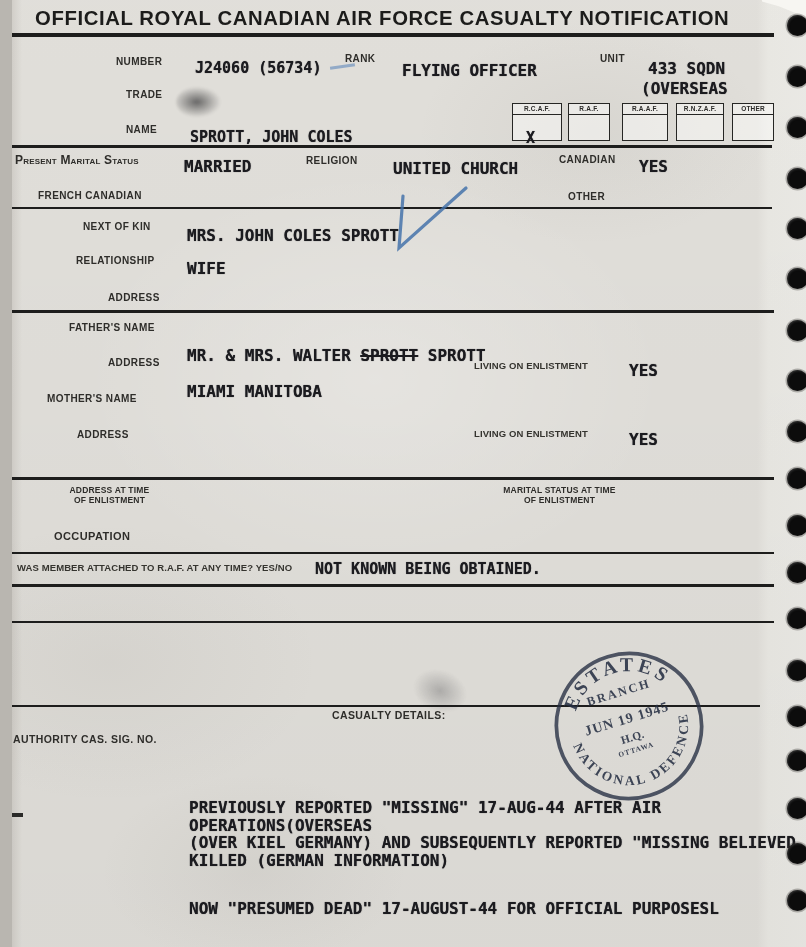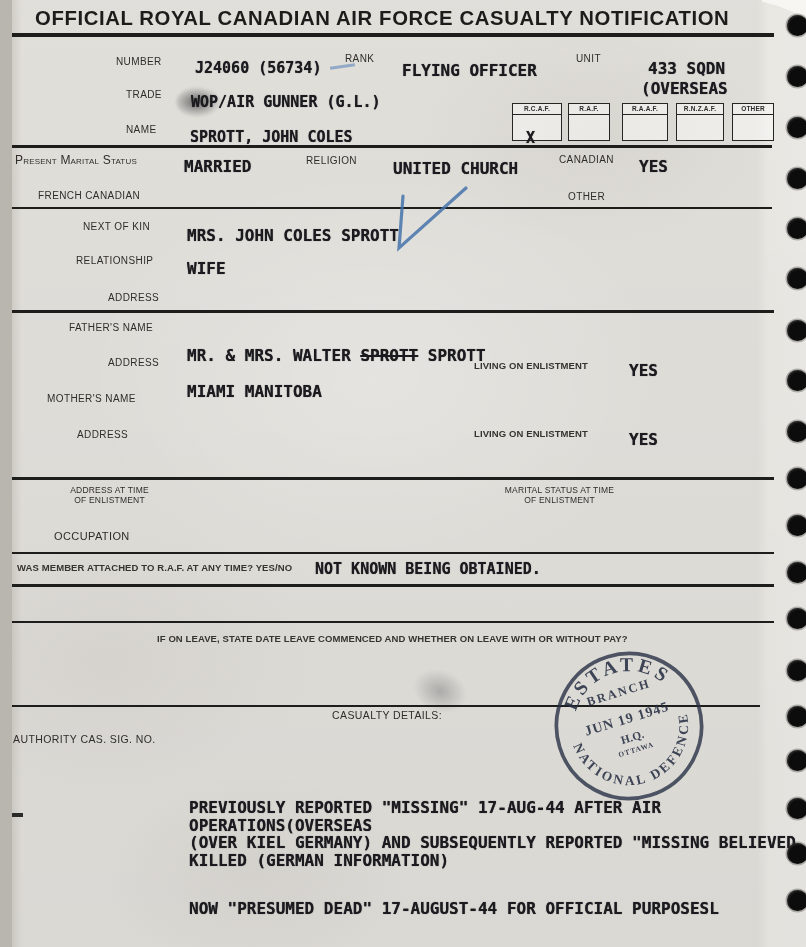--- a/index.html
+++ b/index.html
@@ -10,21 +10,21 @@
     background:
       radial-gradient(ellipse 300px 200px at 12% 70%, rgba(120,115,105,.07), transparent 70%),
       radial-gradient(ellipse 250px 160px at 72% 14%, rgba(120,115,105,.08), transparent 70%),
       radial-gradient(ellipse 220px 140px at 30% 92%, rgba(110,105,95,.07), transparent 70%),
       radial-gradient(ellipse 420px 300px at 45% 40%, rgba(255,255,255,.22), transparent 70%),
       linear-gradient(180deg, rgba(0,0,0,.015), rgba(0,0,0,.045) 96%),
       linear-gradient(90deg, #d4d1cb 0px, #e4e2dd 10px, #e4e2dd 745px, #ecebe6 756px, #eeede9 100%);
     margin-left: 12px;
   }
   .abs{position:absolute;white-space:nowrap;}
-  .lbl{font-weight:400;color:#2e2d2a;font-size:10px;letter-spacing:.4px;}
+  .lbl{font-weight:700;color:#2e2d2a;font-size:10px;letter-spacing:.4px;}
   .lbl.sc{font-variant:small-caps;font-size:12px;letter-spacing:.2px;}
   .lbl.two{white-space:pre-line;text-align:center;font-size:8.5px;line-height:9.5px;letter-spacing:.2px;}
   .q{font-weight:700;color:#35342f;font-size:9.5px;letter-spacing:.1px;}
   .type{font-family:"DejaVu Sans Mono",monospace;font-weight:700;color:#1b1b1f;
         font-size:16px;text-shadow:0 0 .8px rgba(25,25,30,.85);}
   .type.big{font-size:15px;}
   .type.multi{white-space:pre-line;line-height:17.5px;}
   .rule{position:absolute;background:#1d1d1c;}
   .hole{position:absolute;width:21px;height:21px;border-radius:50%;background:#0c0c0c;
         box-shadow:0 0 0 1.5px rgba(60,58,54,.35), inset 1px 1px 2px rgba(70,70,70,.6);}
@@ -50,27 +50,26 @@
   <div class="abs title" style="left:23px;top:7px;">OFFICIAL ROYAL CANADIAN AIR FORCE CASUALTY NOTIFICATION</div>
   <div class="rule" style="left:0;top:33px;width:762px;height:3.5px;"></div>
 
   <div class="abs lbl" style="left:104px;top:56px;">NUMBER</div>
   <div class="abs type big" style="left:183px;top:59px;">J24060 (56734)</div>
   <div class="pen" style="left:318px;top:65px;width:25px;height:3px;transform:rotate(-8deg);"></div>
 
   <div class="abs lbl" style="left:333px;top:53px;">RANK</div>
   <div class="abs type" style="left:390px;top:61px;">FLYING OFFICER</div>
 
-  <div class="abs lbl" style="left:564px;top:53px;">UNIT</div>
+  <div class="abs lbl" style="left:588px;top:53px;">UNIT</div>
   <div class="abs type" style="left:636px;top:59px;">433 SQDN</div>
   <div class="abs type" style="left:629px;top:79px;">(OVERSEAS</div>
 
   <div class="smudge" style="left:164px;top:86px;width:46px;height:32px;background:radial-gradient(ellipse at 45% 50%, rgba(40,40,42,.65), rgba(40,40,42,0) 68%);filter:blur(1px);"></div>
   <div class="abs lbl" style="left:114px;top:89px;">TRADE</div>
-  <div class="abs type big" style="left:179px;top:93px;">WOP/AIR GUNNER (G.L.)</div>
 
   <div class="cb" style="left:500px;top:103px;width:48px;">
     <div class="cb-label">R.C.A.F.</div>
     <div class="cb-box"></div>
   </div>
   <div class="cb" style="left:556px;top:103px;width:40px;">
     <div class="cb-label">R.A.F.</div>
     <div class="cb-box"></div>
   </div>
   <div class="cb" style="left:610px;top:103px;width:44px;">
@@ -129,21 +128,20 @@
 OF ENLISTMENT</div>
   <div class="abs lbl" style="left:42px;top:530px;font-size:11px;">OCCUPATION</div>
   <div class="rule" style="left:0;top:552px;width:762px;height:2px;"></div>
 
   <div class="abs q" style="left:5px;top:562px;">WAS MEMBER ATTACHED TO R.A.F. AT ANY TIME?  YES/NO</div>
   <div class="abs type big" style="left:303px;top:560px;">NOT KNOWN BEING OBTAINED.</div>
   <div class="rule" style="left:0;top:584px;width:762px;height:2.5px;"></div>
 
   <div class="rule" style="left:0;top:621px;width:762px;height:2px;"></div>
 
-  <div class="abs q" style="left:145px;top:633px;">IF ON LEAVE, STATE DATE LEAVE COMMENCED AND WHETHER ON LEAVE WITH OR WITHOUT PAY?</div>
 
   <div class="smudge" style="left:398px;top:668px;width:60px;height:46px;background:radial-gradient(ellipse at 50% 50%, rgba(50,50,55,.28), rgba(50,50,55,0) 65%);filter:blur(.5px);transform:rotate(20deg);"></div>
 
   <div class="rule" style="left:0;top:705px;width:748px;height:2px;"></div>
 
   <div class="abs lbl" style="left:320px;top:709px;font-size:10.5px;">CASUALTY DETAILS:</div>
   <div class="abs lbl" style="left:1px;top:733px;font-size:10.5px;">AUTHORITY CAS. SIG. NO.</div>
 
   <svg class="stamp" viewBox="0 0 170 170">
     <circle cx="85" cy="85" r="70" fill="none" stroke="#273044" stroke-width="3.6" opacity=".9"></circle>

